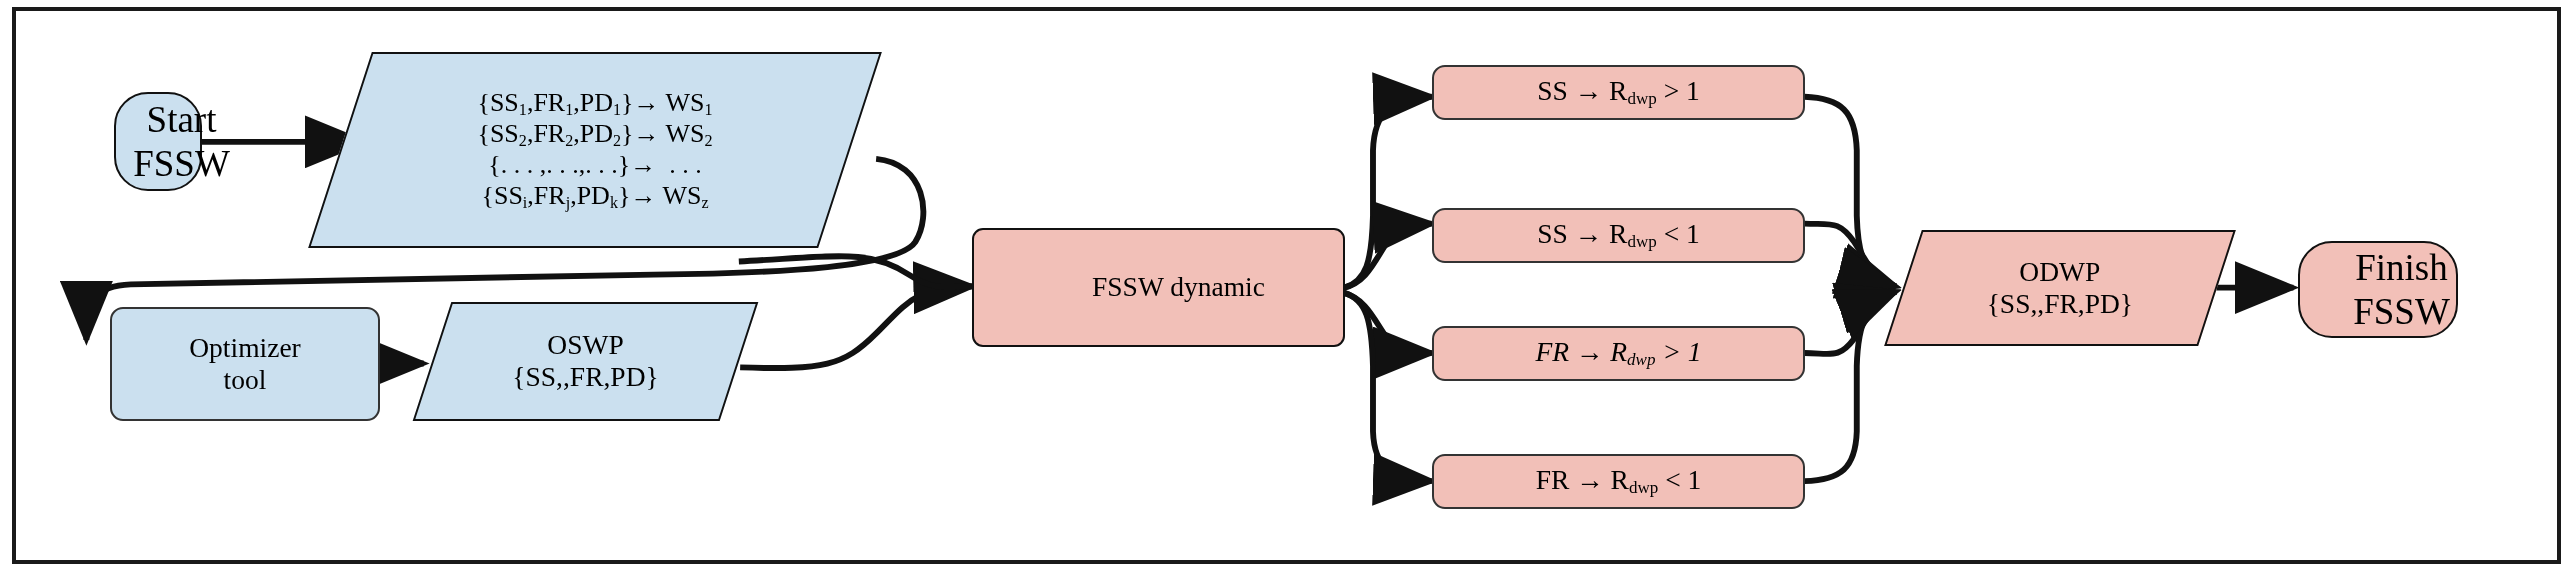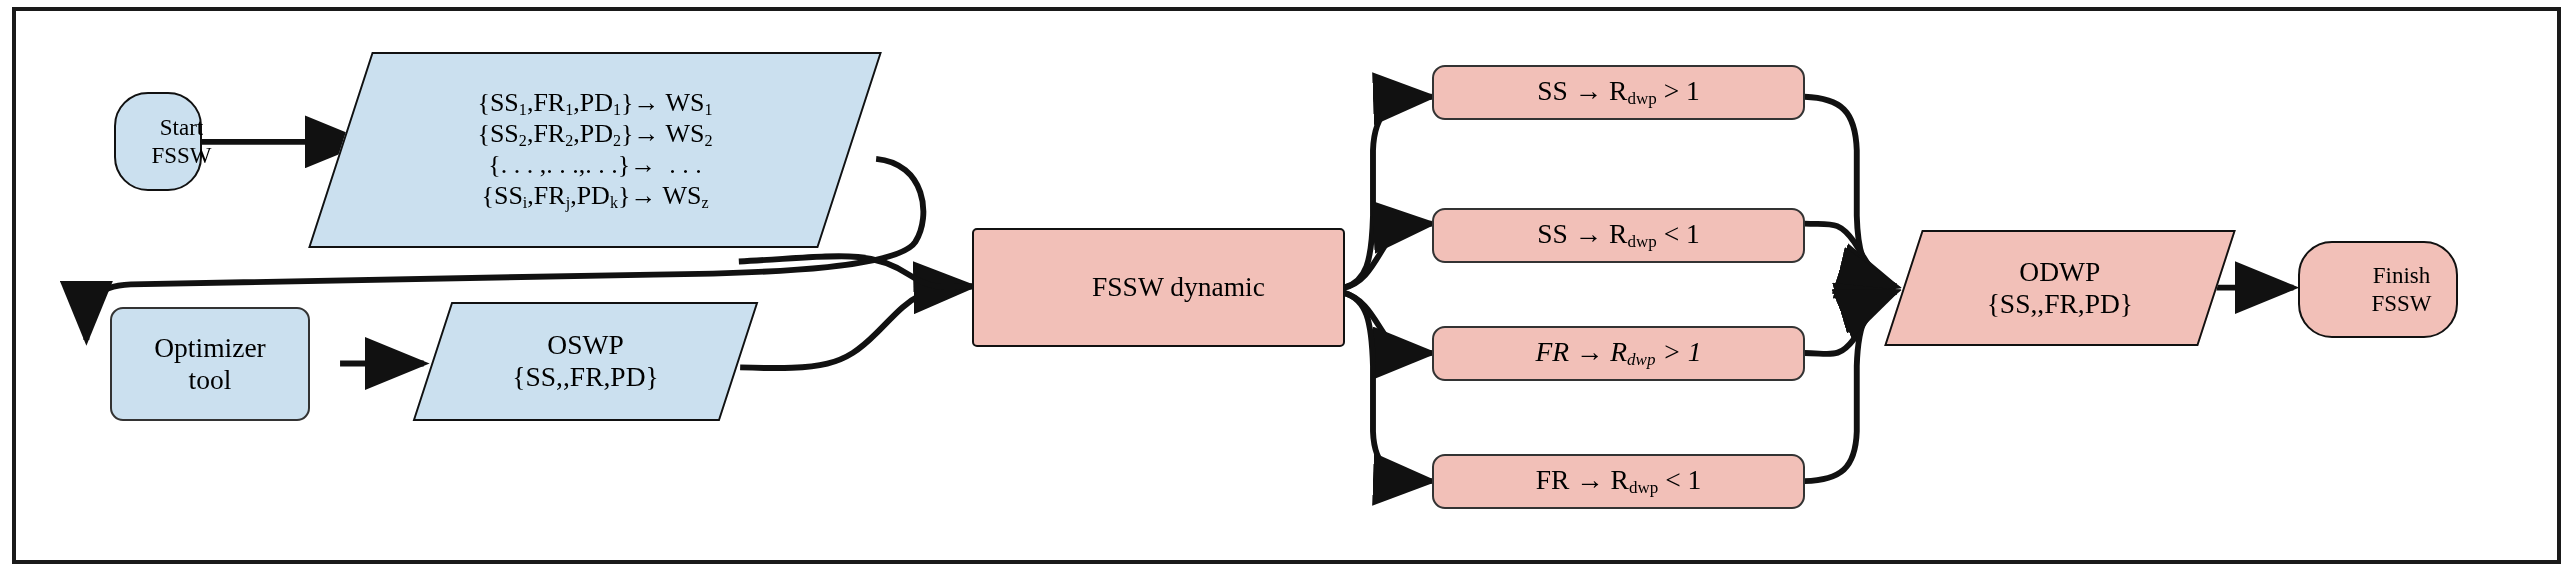--- a/index.html
+++ b/index.html
@@ -49,21 +49,21 @@
   .terminator {
     border: 2.6px solid #111111;
     border-radius: 34px;
   }
   .rounded-box {
     border: 2px solid #333333;
     border-radius: 13px;
   }
   .sharp-box {
     border: 2.6px solid #111111;
-    border-radius: 5px;
+    border-radius: 11px;
     padding-left: 40px;
   }
   .para {
     border: 2.6px solid #111111;
     transform: skewX(-18deg);
   }
   .para > .para-text {
     transform: skewX(18deg);
     display: flex;
     flex-direction: column;
@@ -72,21 +72,21 @@
     width: 100%;
   }
   
   .blue  { background: #cbe0ef; }
   .pink  { background: #f2c0b8; }
 
   .line { display: block; white-space: nowrap; }
   sub { font-size: 0.62em; vertical-align: -0.25em; }
   .fs-40 { font-size: 26px; }
   .fs-42 { font-size: 27.5px; }
-  .fs-44 { font-size: 23px; padding-left: 47px; }
+  .fs-44 { font-size: 37px; padding-left: 47px; }
 </style>
 </head>
 <body>
 
 <div id="canvas">
 
   <div id="frame"></div>
 
   <svg id="svg-layer" viewBox="0 0 3940 878" xmlns="http://www.w3.org/2000/svg">
     <defs>
@@ -164,21 +164,21 @@
       </span>
       <span class="line">
         {. . . ,. . .,. . .}→ &nbsp;. . .
       </span>
       <span class="line">
         {SS<sub>i</sub>,FR<sub>j</sub>,PD<sub>k</sub>}→ WS<sub>z</sub>
       </span>
     </div>
   </div>
 
-  <div class="node rounded-box blue fs-42" style="left:110px; top:307px; width:200px; height:114px;">
+  <div class="node rounded-box blue fs-42" style="left:110px; top:307px; width:270px; height:114px;">
     <span class="line">Optimizer</span>
     <span class="line">tool</span>
   </div>
 
   <div class="node para blue fs-42" style="left:432px; top:302px; width:307px; height:119px;">
     <div class="para-text">
       <span class="line">OSWP</span>
       <span class="line">{SS,,FR,PD}</span>
     </div>
   </div>

